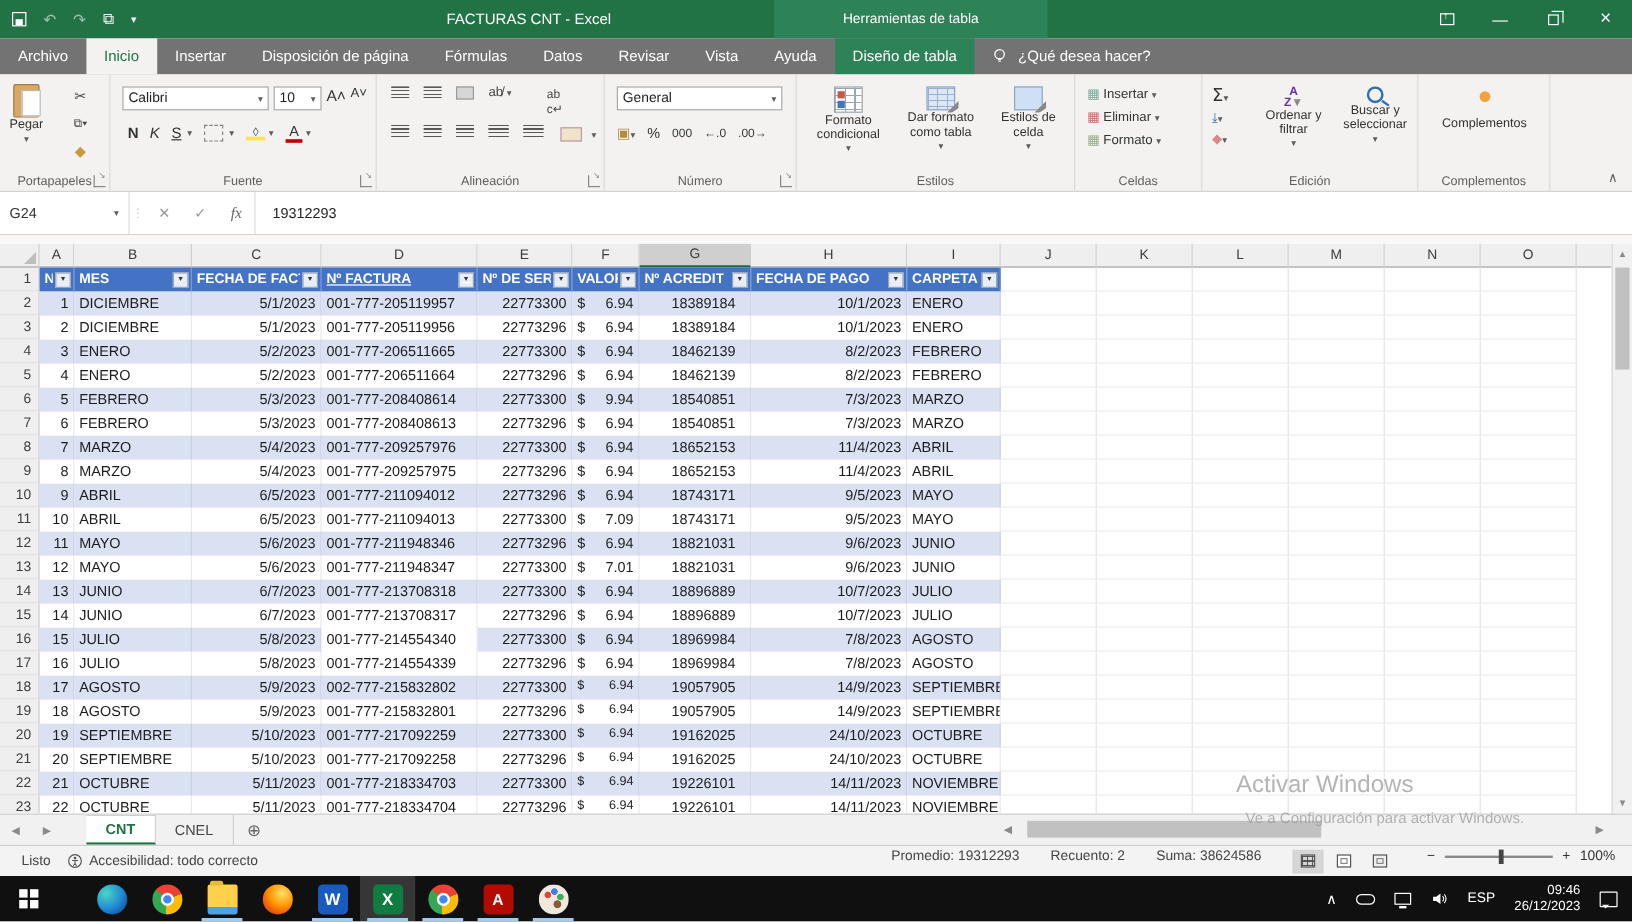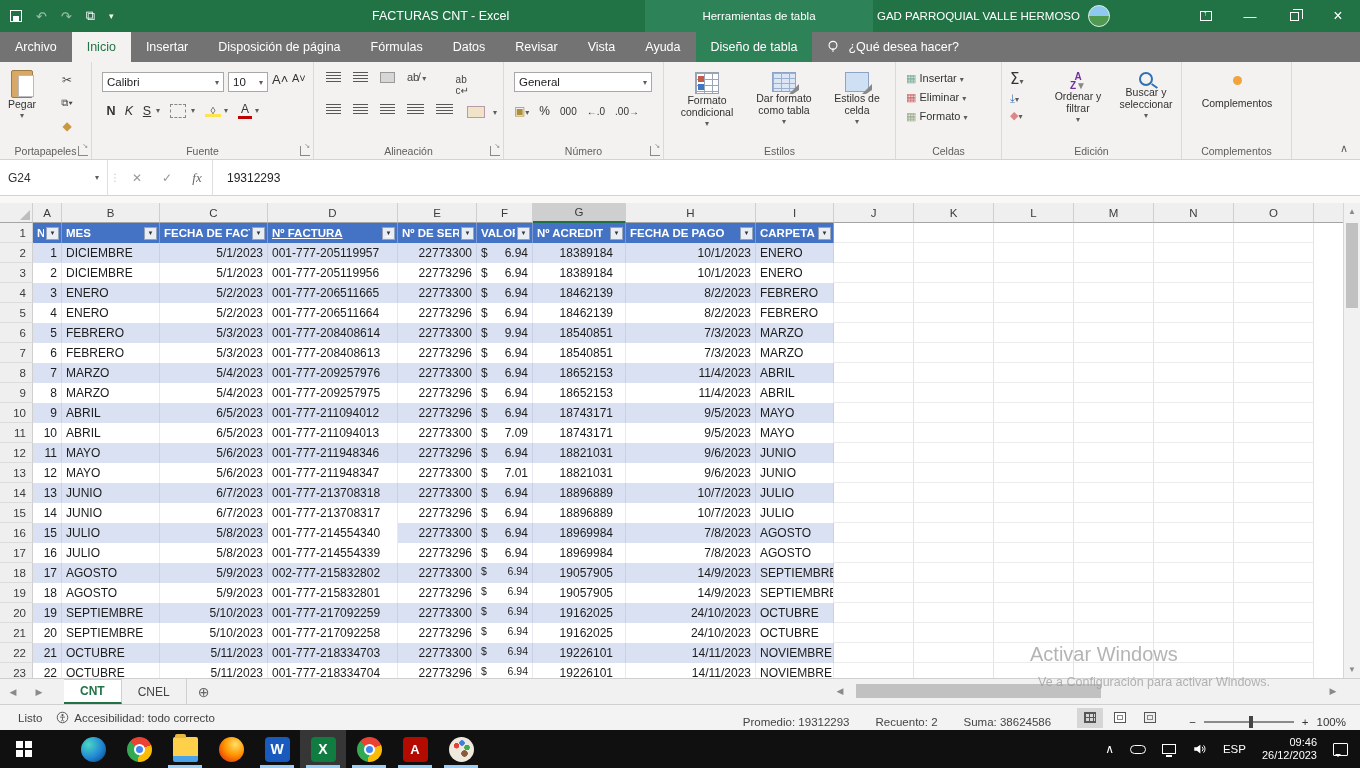--- a/index.html
+++ b/index.html
@@ -113,21 +113,21 @@
   .addsheet { width:34px; display:flex; align-items:center; justify-content:center; color:#666; font-size:14px; }
   .hscroll { position:absolute; left:832px; top:680px; width:509px; height:22px; display:flex; align-items:center; }
   .harrow { width:16px; text-align:center; color:#8a8a8a; font-size:9px; }
   .htrack { position:relative; flex:1; height:14px; background:#f1f1f1; }
   .hthumb { position:absolute; left:8px; width:245px; top:0; height:14px; background:#c1c1c1; }
 
   
   .statusbar { position:absolute; left:0; top:704px; width:1360px; height:26px; background:#f3f3f3; border-top:1px solid #d0d0d0; display:flex; align-items:center; font-size:11.5px; color:#444; }
   .st-left { display:flex; align-items:center; gap:14px; padding-left:18px; }
   .acc { display:flex; align-items:center; gap:5px; }
-  .st-right { margin-left:auto; display:flex; align-items:flex-end; gap:26px; padding-right:14px; }
+  .st-right { margin-left:auto; display:flex; align-items:flex-start; gap:26px; padding-right:14px; }
   .aggs { display:flex; gap:26px; }
   .viewicons { display:flex; gap:4px; }
   .vic { width:26px; height:20px; display:flex; align-items:center; justify-content:center; }
   .vic.active { background:#d6d6d6; }
   .vic .sq { width:12px; height:11px; border:1px solid #555; background:
       repeating-linear-gradient(#555 0 1px,transparent 1px 4px),
       repeating-linear-gradient(90deg,#555 0 1px,transparent 1px 4px); }
   .vic .pg { width:12px; height:11px; border:1px solid #555; background:linear-gradient(#fff,#fff); position:relative; }
   .vic .pg::after { content:""; position:absolute; inset:2px; border:1px solid #888; }
   .zoomctl { display:flex; align-items:center; gap:8px; color:#333; }
@@ -185,24 +185,20 @@
   <div class="titlebar">
     <div class="qat">
       <span class="ic-save"></span>
       <span class="qbtn dim">↶</span>
       <span class="qbtn dim">↷</span>
       <span class="qbtn">⧉</span>
       <span class="qbtn" style="font-size:9px;">▾</span>
     </div>
     <div class="win-title">FACTURAS CNT  -  Excel</div>
     <div class="ctx-block">Herramientas de tabla</div>
-    <div class="account">
-      <span>GAD PARROQUIAL VALLE HERMOSO</span>
-      <span class="avatar"></span>
-    </div>
     <div class="winbtns">
       <div class="winbtn">
           <span class="ic-ribbonopt"></span>
         </div>
       <div class="winbtn">—</div>
       <div class="winbtn">
           <span class="ic-restore"></span>
         </div>
       <div class="winbtn" style="font-size:16px;">×</div>
     </div>
@@ -925,21 +921,21 @@
   </div>
 
   <div class="watermark">
     <div class="w1">Activar Windows</div>
     <div class="w2">Ve a Configuración para activar Windows.</div>
   </div>
 
   <div class="sheetbar">
     <div class="snav">◀</div>
     <div class="snav">▶</div>
-    <div id="sheet-tabs" style="display:flex;margin-left:12px;">
+    <div id="sheet-tabs" style="display:flex;margin-left:20px;">
         <div class="stab active">CNT</div>
         <div class="stab">CNEL</div>
       </div>
     <div class="addsheet">⊕</div>
   </div>
   <div class="hscroll">
     <div class="harrow">◀</div>
     <div class="htrack">
         <div class="hthumb"></div>
       </div>

